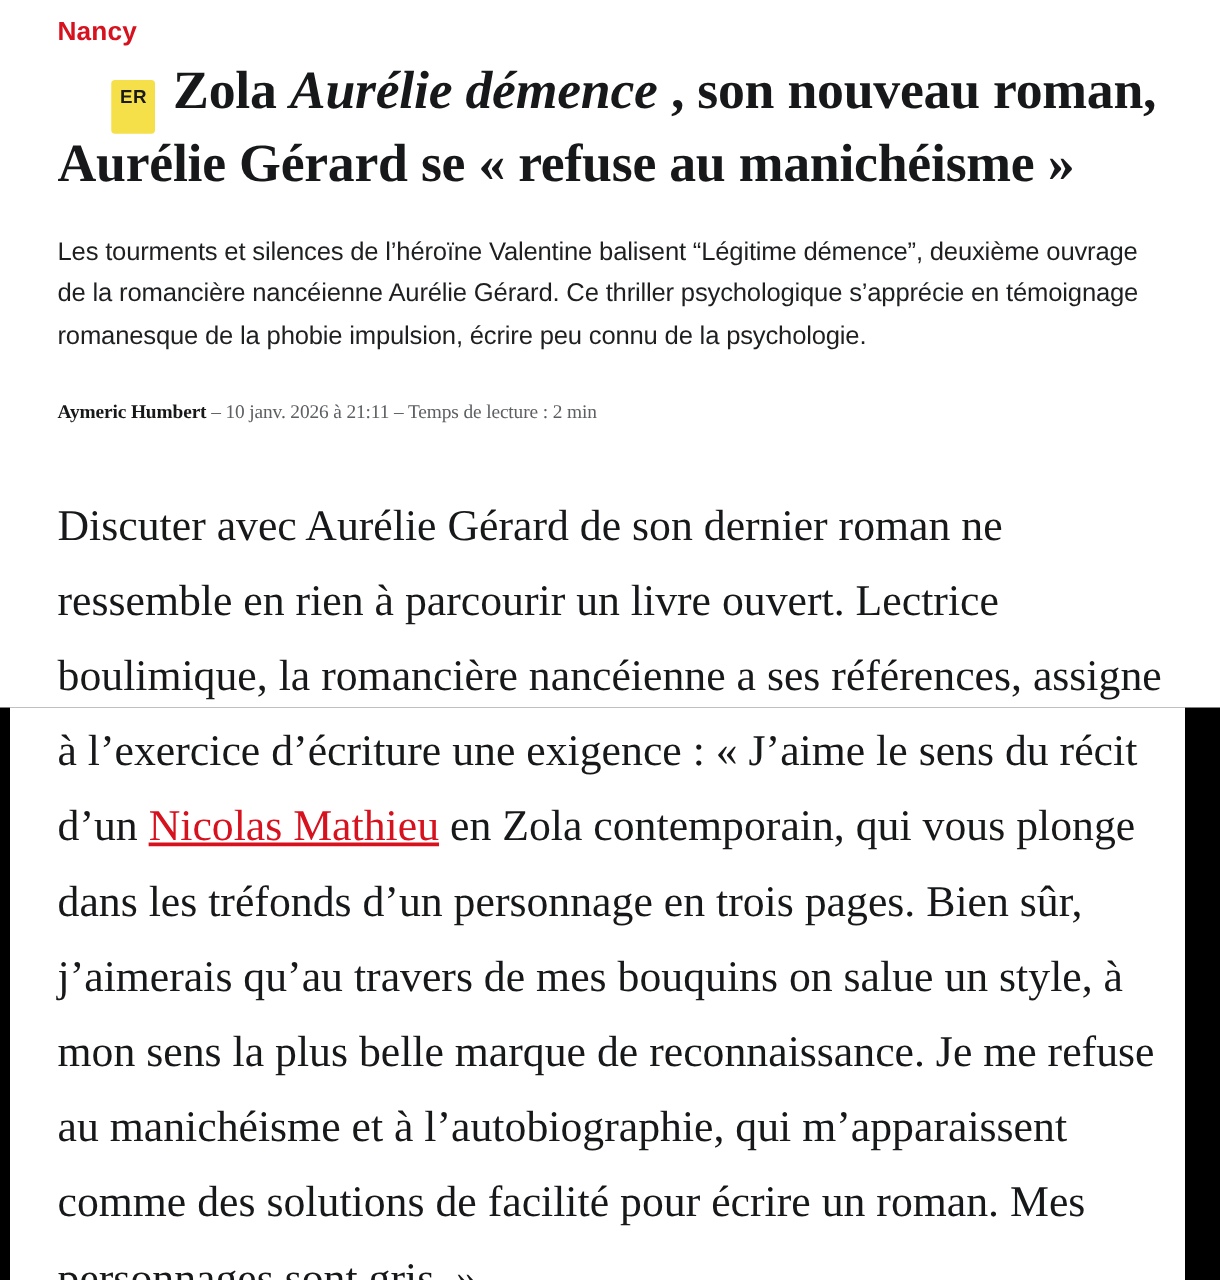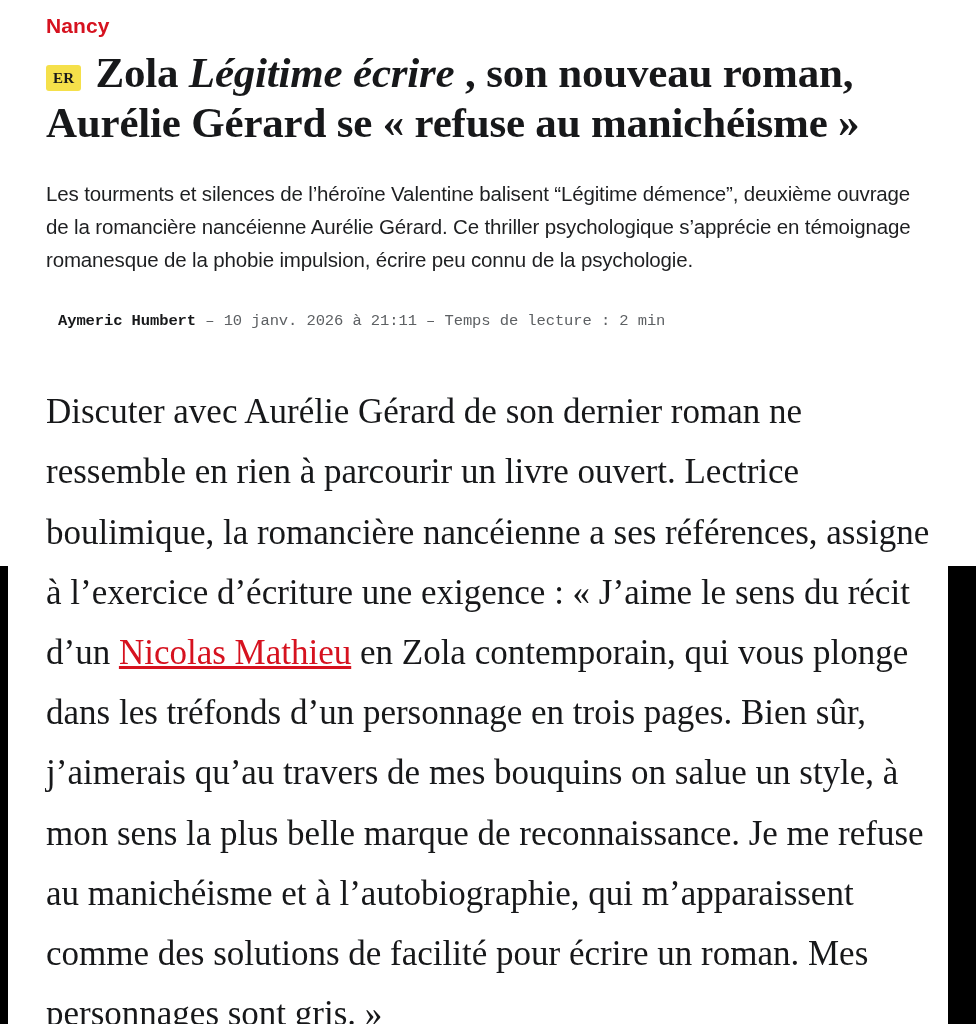--- a/index.html
+++ b/index.html
@@ -72,48 +72,49 @@
     color: #17181a;
     margin: 0;
     letter-spacing: -0.2px;
   }
 
   .er-badge {
     display: inline-block;
     vertical-align: 0.28em;
     background: #f5e04a;
     color: #1a1a1a;
-    font-family: Liberation Serif, serif;
+    font-family: Liberation Sans, sans-serif;
     font-size: 15px;
     font-weight: 700;
     line-height: 1;
-    padding: 6px 7px 5px 7px;
+    padding: 6px 7px 22px 7px;
     border-radius: 3px;
     margin-right: 14px;
     letter-spacing: 0.3px;
+    margin-left: 43px;
   }
 
   .headline em {
     font-style: italic;
   }
 
   .standfirst {
     font-family: "Liberation Sans", sans-serif;
     font-size: 20.5px;
     line-height: 1.62;
     color: #1e1f21;
     margin: 28px 0 0 0;
     letter-spacing: -0.15px;
   }
 
   .byline {
-    font-family: Liberation Mono, monospace;
+    font-family: Liberation Serif, serif;
     font-size: 15.5px;
     color: #5d6063;
-    margin: 36px 0 0 12px;
+    margin: 36px 0 0 0;
     letter-spacing: -0.1px;
   }
   .byline .author {
     color: #17181a;
     font-weight: 700;
   }
 
   .body-text {
     font-family: "Liberation Serif", serif;
     font-size: 35px;
@@ -136,21 +137,21 @@
 <div class="viewport">
   <div class="page-white-top"></div>
   <div class="page-white-bottom"></div>
 
   <div class="content">
     <div class="inner">
 
       <div class="kicker">Nancy</div>
 
       <h1 class="headline">
-        <span class="er-badge">ER</span><span>Zola </span><em>Légitime écrire</em><span> , son nouveau roman, Aurélie Gérard se « refuse au manichéisme »</span>
+        <span class="er-badge">ER</span><span>Zola </span><em>Aurélie démence</em><span> , son nouveau roman, Aurélie Gérard se « refuse au manichéisme »</span>
       </h1>
 
       <p class="standfirst">Les tourments et silences de l’héroïne Valentine balisent “Légitime démence”, deuxième ouvrage de la romancière nancéienne Aurélie Gérard. Ce thriller psychologique s’apprécie en témoignage romanesque de la phobie impulsion, écrire peu connu de la psychologie.</p>
 
       <p class="byline">
         <span class="author">Aymeric Humbert</span><span> – 10 janv. 2026 à 21:11 – Temps de lecture : 2 min</span>
       </p>
 
       <p class="body-text">
         <span>Discuter avec Aurélie Gérard de son dernier roman ne ressemble en rien à parcourir un livre ouvert. Lectrice boulimique, la romancière nancéienne a ses références, assigne à l’exercice d’écriture une exigence : « J’aime le sens du récit d’un </span><a class="inline-link" href="#">Nicolas Mathieu</a><span> en Zola contemporain, qui vous plonge dans les tréfonds d’un personnage en trois pages. Bien sûr, j’aimerais qu’au travers de mes bouquins on salue un style, à mon sens la plus belle marque de reconnaissance. Je me refuse au manichéisme et à l’autobiographie, qui m’apparaissent comme des solutions de facilité pour écrire un roman. Mes personnages sont gris. »</span>

